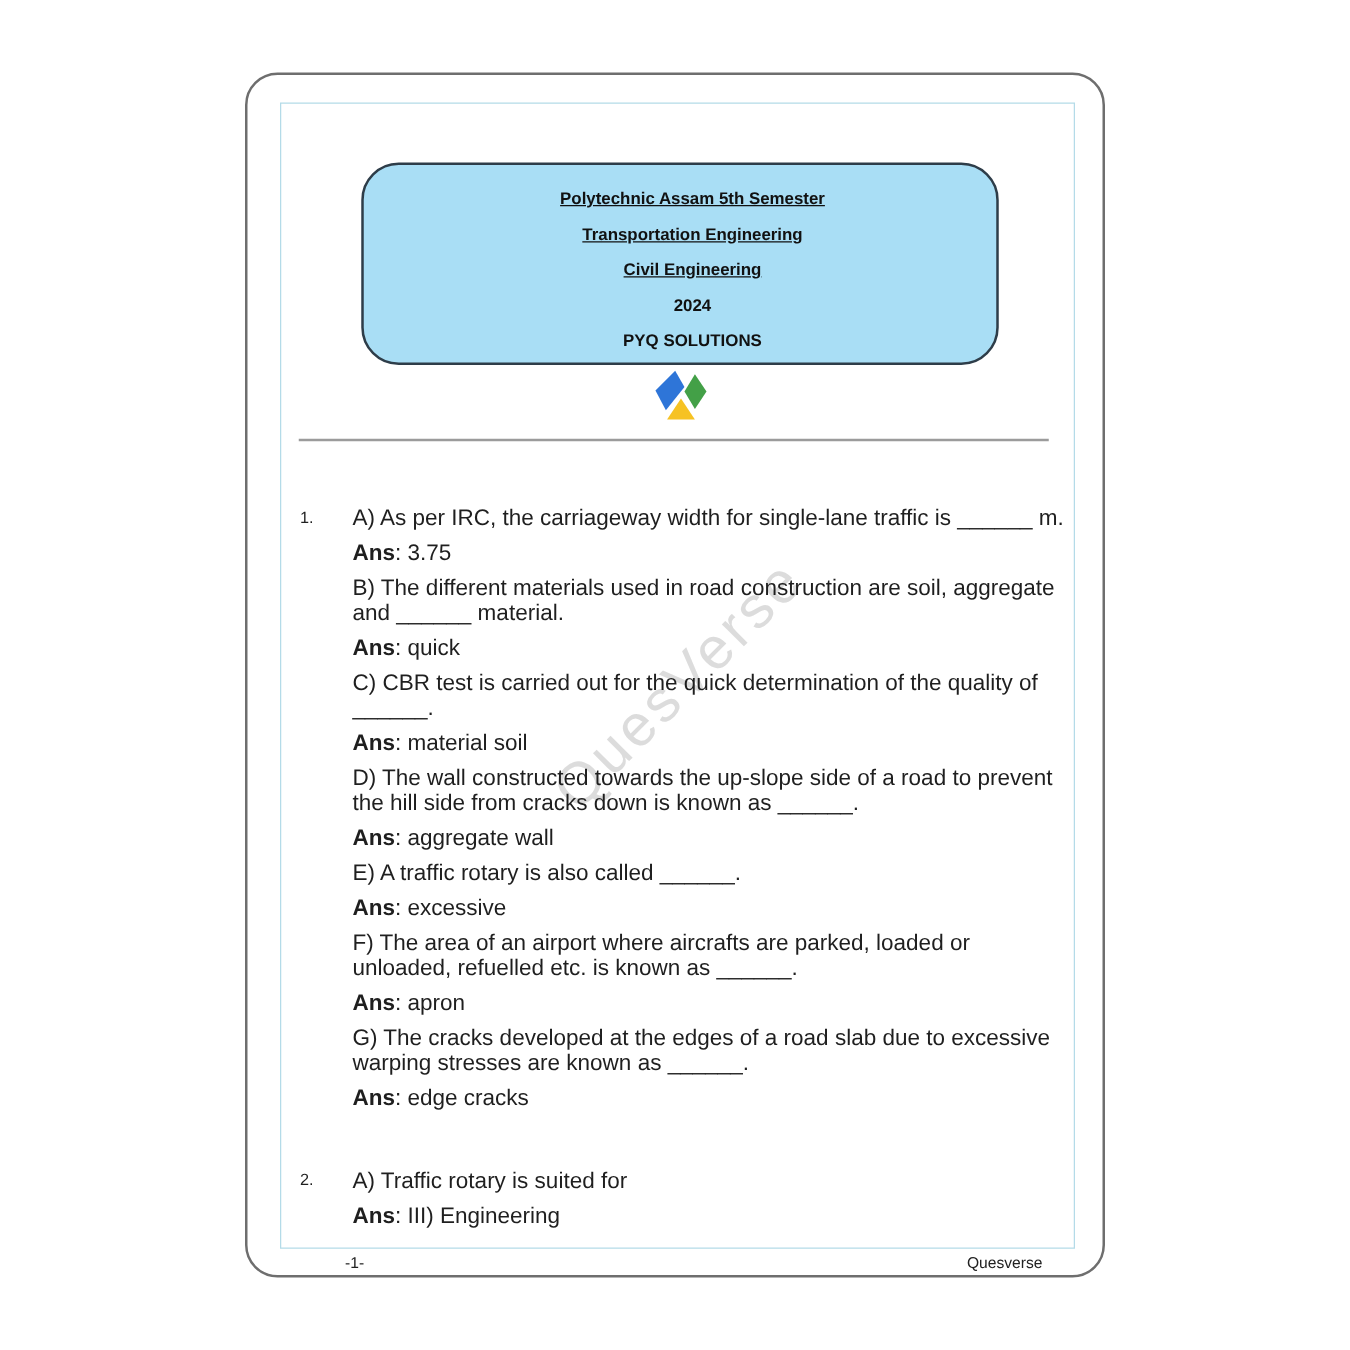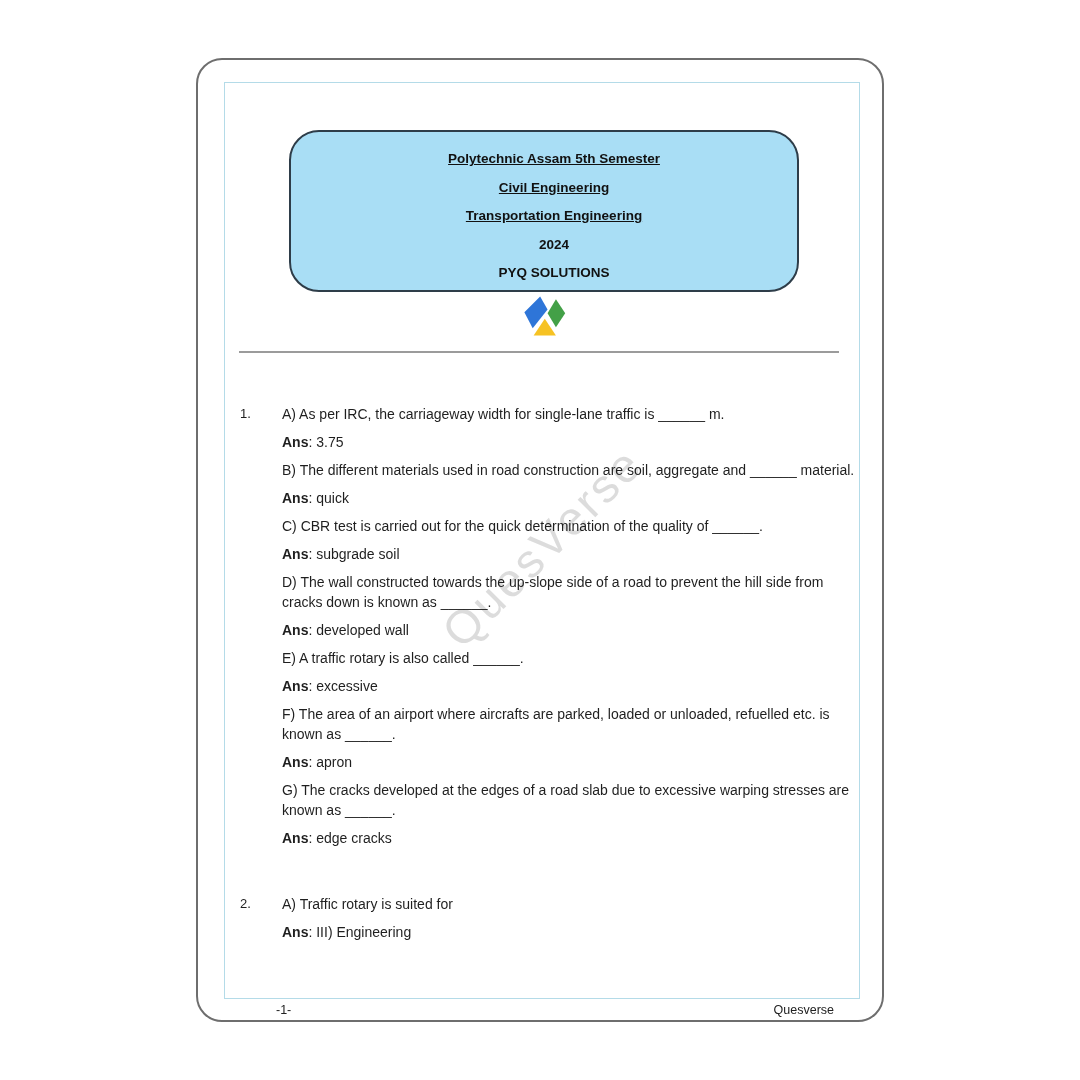--- a/index.html
+++ b/index.html
@@ -84,21 +84,21 @@
     width:42px;
     flex:0 0 42px;
     font-size:13px;
     line-height:20px;
   }
   .qbody{
     width:574px;
   }
   .qbody p{
     margin:0 0 8px 0;
-    font-size:14px;
+    font-size:18px;
     line-height:20px;
   }
   .ans{font-weight:bold;}
   .footer{
     position:absolute;
     left:0;top:943px;
     width:100%;
     box-sizing:border-box;
     padding:0 48px 0 78px;
     display:flex;
@@ -109,22 +109,22 @@
 </style>
 </head>
 <body>
 
 <div class="page" style="border-color: rgb(110, 110, 110);">
 
   <div class="inner-frame" style="border-color: rgb(180, 219, 232);"></div>
 
   <div class="header-box" style="background-color: rgb(169, 222, 245); border-color: rgb(46, 61, 73); padding-left: 20px;">
     <div class="header-line u">Polytechnic Assam 5th Semester</div>
+    <div class="header-line u">Transportation Engineering</div>
     <div class="header-line u">Civil Engineering</div>
-    <div class="header-line u">Transportation Engineering</div>
     <div class="header-line">2024</div>
     <div class="header-line">PYQ SOLUTIONS</div>
   </div>
 
   <div class="logo-wrap">
     <svg width="52" height="54" viewBox="0 0 56 50" xmlns="http://www.w3.org/2000/svg">
       <polygon points="26,3 34,17 18,37 9,20" fill="#2e75d8"></polygon>
       <polygon points="43,6 53,21 43,36 34,21" fill="#43a047"></polygon>
       <polygon points="31,27 43,45 19,45" fill="#f6c223"></polygon>
     </svg>
@@ -137,23 +137,23 @@
   <div class="content">
 
     <div class="question">
       <div class="qnum">1.</div>
       <div class="qbody">
         <p class="qline">A) As per IRC, the carriageway width for single-lane traffic is ______ m.</p>
         <p class="aline"><span class="ans">Ans</span><span>: 3.75</span></p>
         <p class="qline">B) The different materials used in road construction are soil, aggregate and ______ material.</p>
         <p class="aline"><span class="ans">Ans</span><span>: quick</span></p>
         <p class="qline">C) CBR test is carried out for the quick determination of the quality of ______.</p>
-        <p class="aline"><span class="ans">Ans</span><span>: subgrade soil</span></p>
+        <p class="aline"><span class="ans">Ans</span><span>: material soil</span></p>
         <p class="qline">D) The wall constructed towards the up-slope side of a road to prevent the hill side from cracks down is known as ______.</p>
-        <p class="aline"><span class="ans">Ans</span><span>: developed wall</span></p>
+        <p class="aline"><span class="ans">Ans</span><span>: aggregate wall</span></p>
         <p class="qline">E) A traffic rotary is also called ______.</p>
         <p class="aline"><span class="ans">Ans</span><span>: excessive</span></p>
         <p class="qline">F) The area of an airport where aircrafts are parked, loaded or unloaded, refuelled etc. is known as ______.</p>
         <p class="aline"><span class="ans">Ans</span><span>: apron</span></p>
         <p class="qline">G) The cracks developed at the edges of a road slab due to excessive warping stresses are known as ______.</p>
         <p class="aline"><span class="ans">Ans</span><span>: edge cracks</span></p>
       </div>
     </div>
 
     <div class="question">

